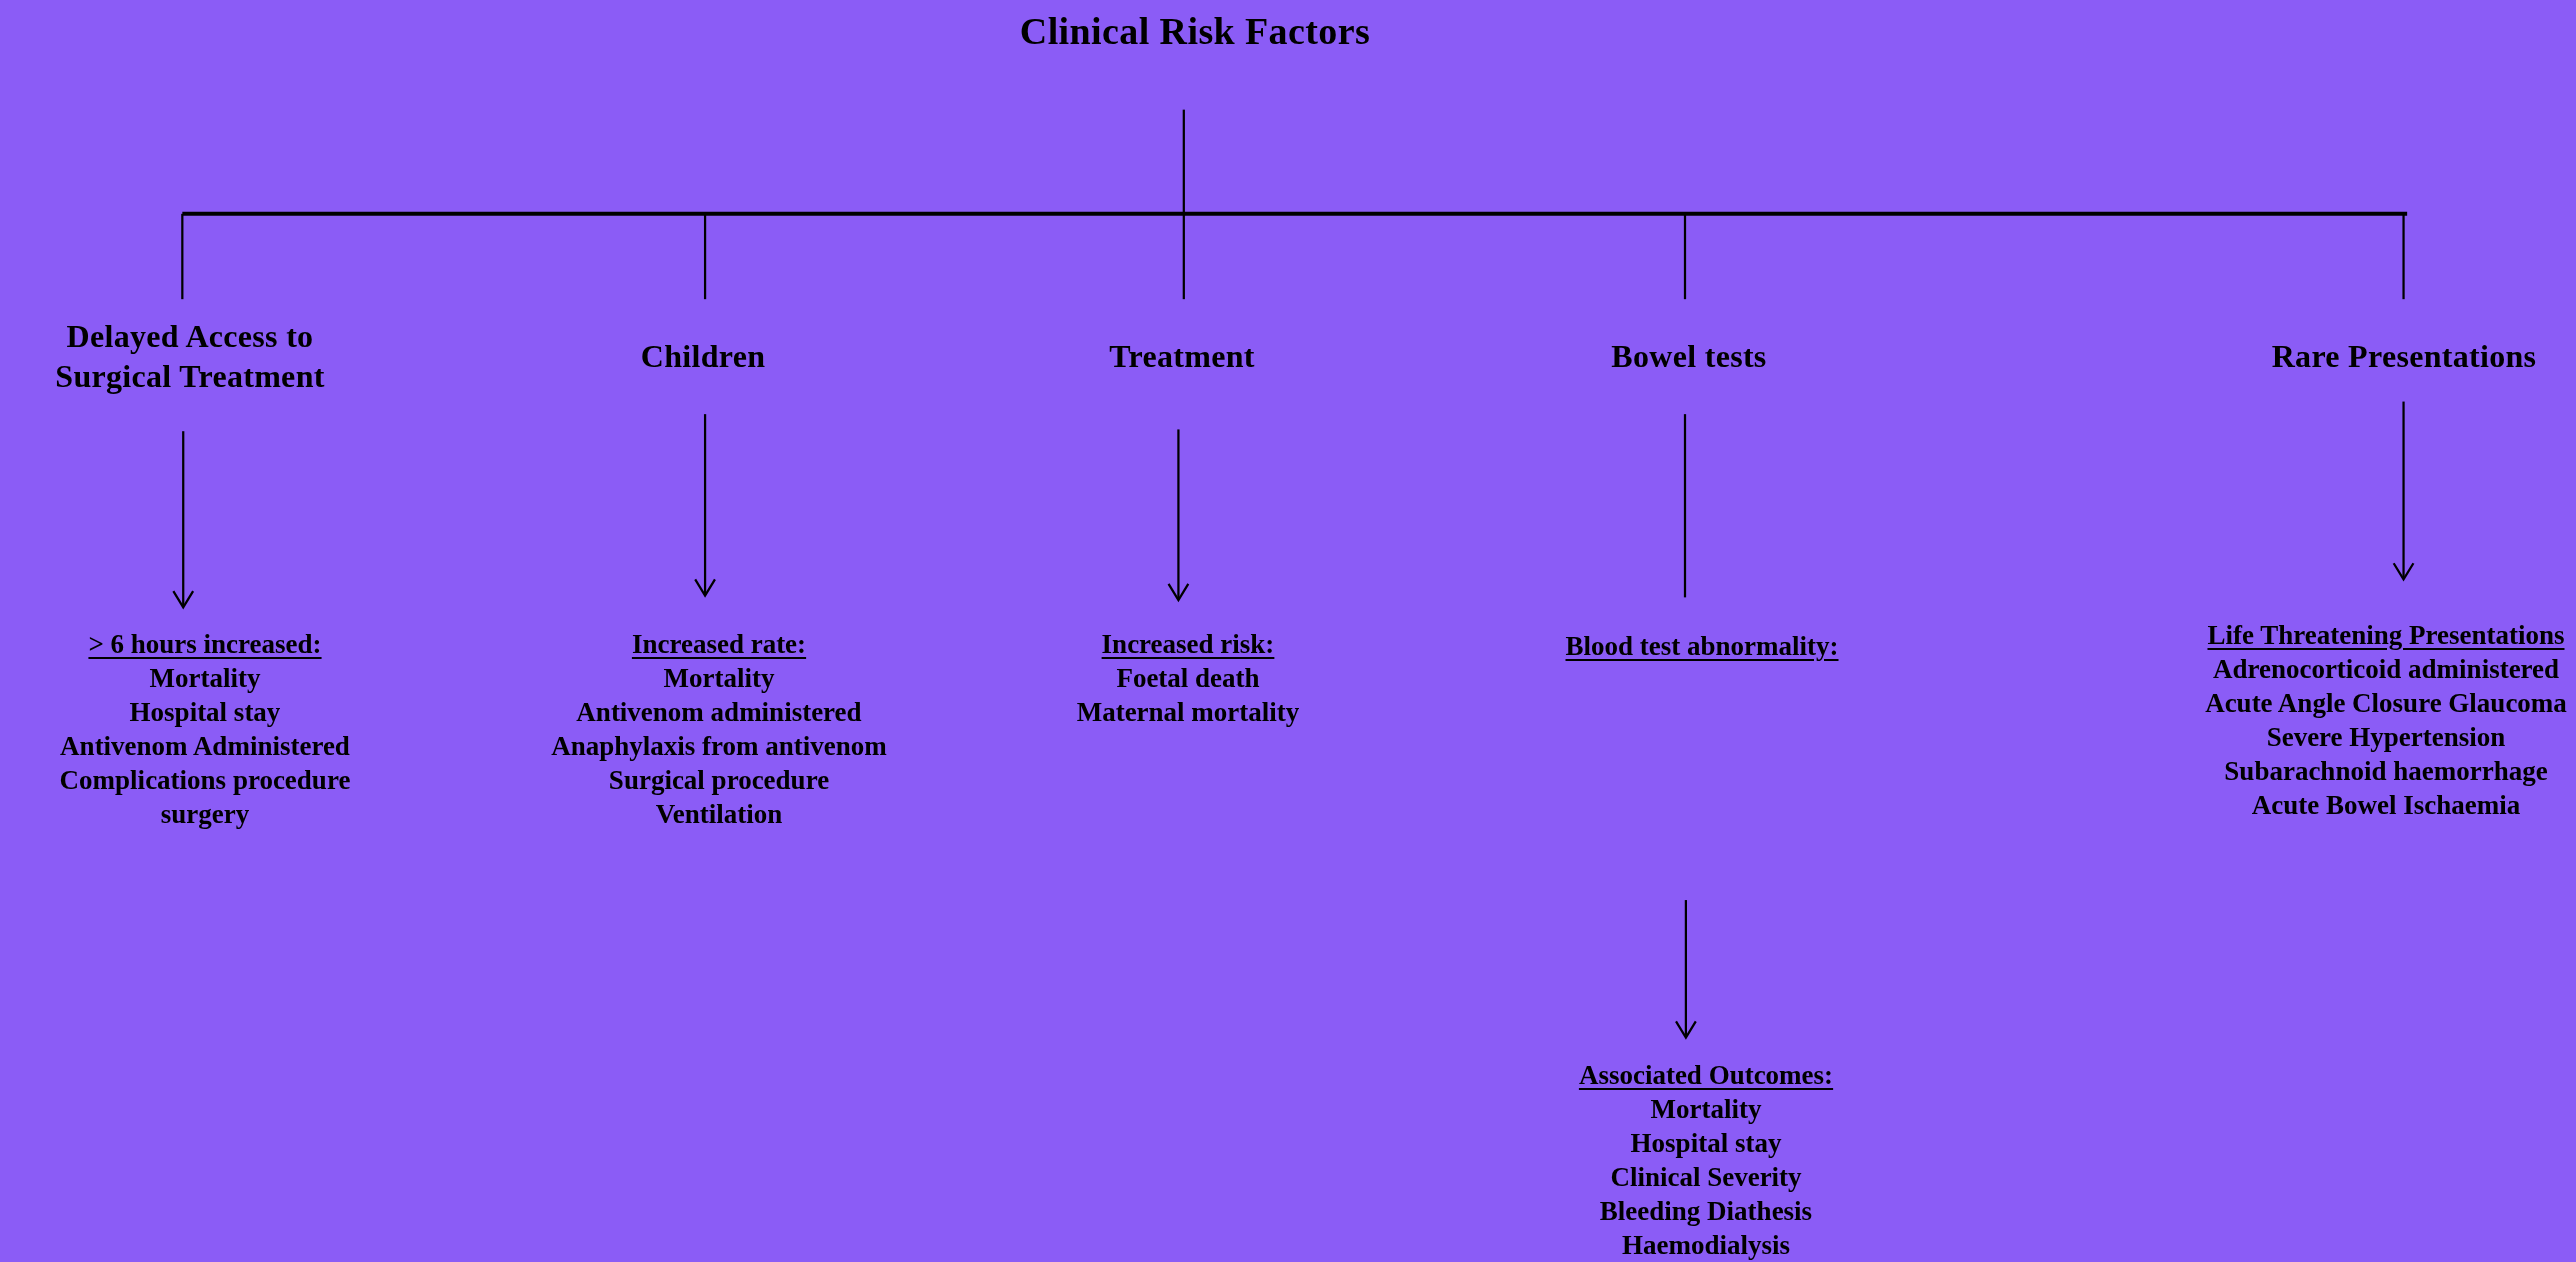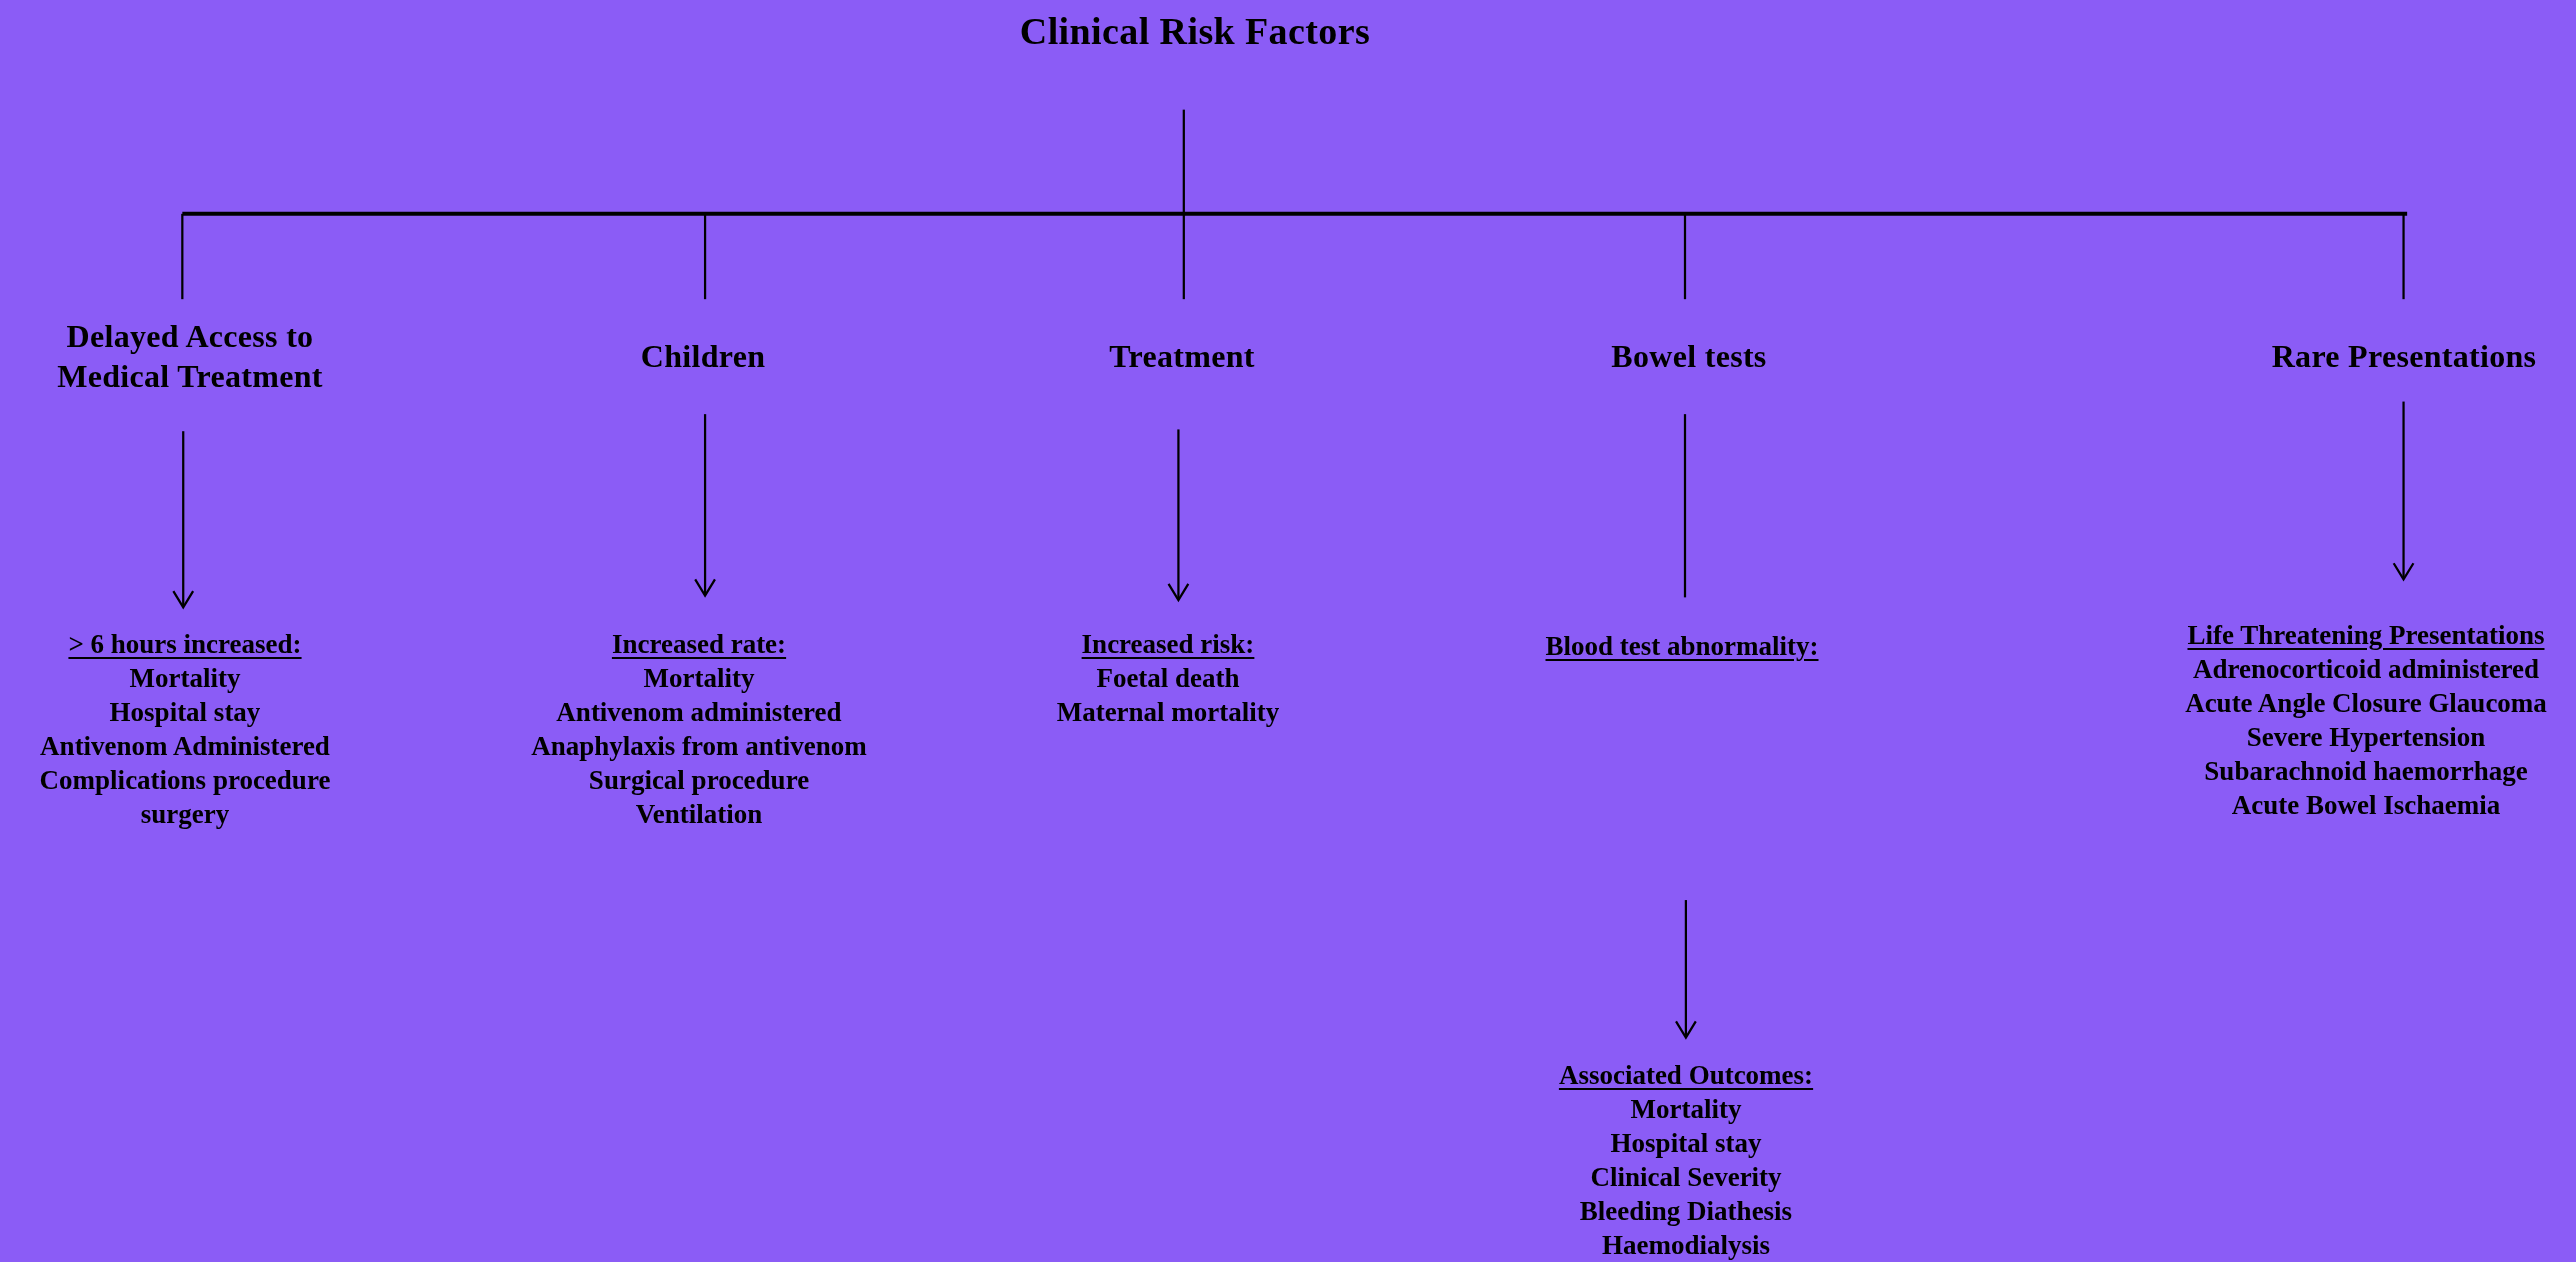--- a/index.html
+++ b/index.html
@@ -36,20 +36,21 @@
     letter-spacing: 0.3px;
   }
   .list {
     position: absolute;
     transform: translateX(-50%);
     font-size: 27px;
     font-weight: 700;
     line-height: 34px;
     text-align: center;
     white-space: nowrap;
+    margin-left: 20px;
   }
   .list .heading {
     text-decoration: underline;
     text-underline-offset: 3.6px;
   }
   .list .item {  }
   .label-line {  }
 </style>
 </head>
 <body>
@@ -92,21 +93,21 @@
     <g>
       <line x1="1877" y1="1002" x2="1877" y2="1153" stroke="#000" stroke-width="2.5"></line>
       <polyline points="1866,1137 1877,1155 1888,1137" fill="none" stroke="#000" stroke-width="2.5"></polyline>
     </g>
   </svg>
 
   <div class="diagram-title" style="left:1195px; top:9px">Clinical Risk Factors</div>
 
   <div class="branch-label" style="left:190px; top:316px">
       <div class="label-line">Delayed Access to</div>
-      <div class="label-line">Medical Treatment</div>
+      <div class="label-line">Surgical Treatment</div>
     </div>
   <div class="branch-label" style="left:703px; top:336px">
       <div class="label-line">Children</div>
     </div>
   <div class="branch-label" style="left:1182px; top:336px">
       <div class="label-line">Treatment</div>
     </div>
   <div class="branch-label" style="left:1689px; top:336px">
       <div class="label-line">Bowel tests</div>
     </div>

